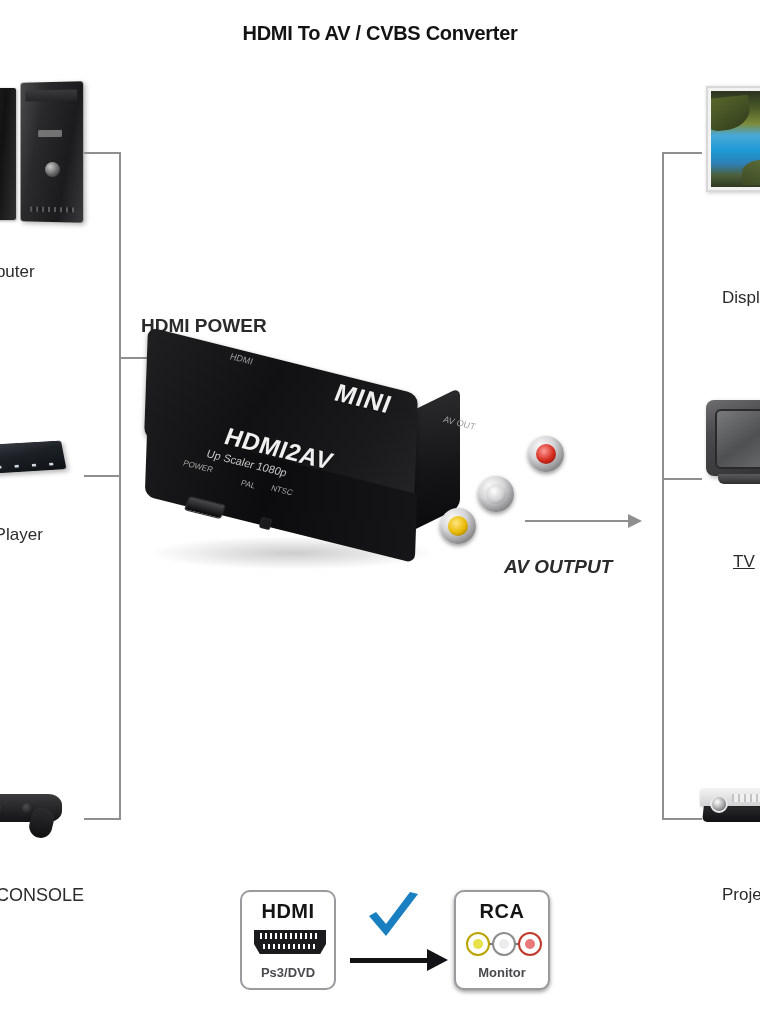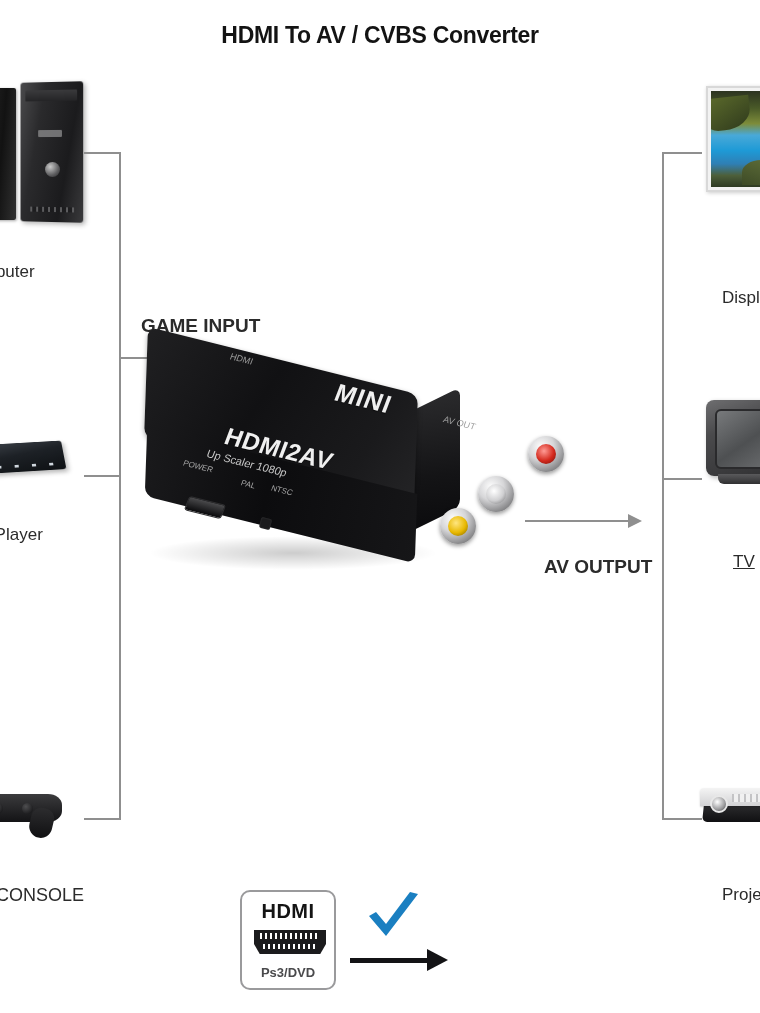--- a/index.html
+++ b/index.html
@@ -18,21 +18,21 @@
     overflow: hidden;
   }
 
   
   .title {
     position: absolute;
     top: 22px;
     left: 0;
     width: 760px;
     text-align: center;
-    font-size: 23px;
+    font-size: 20px;
     font-weight: bold;
     color: #131313;
     letter-spacing: -0.3px;
     font-family: "Liberation Sans", sans-serif;
   }
 
   
   .vline {
     position: absolute;
     width: 2px;
@@ -590,21 +590,21 @@
     <div class="stick s2"></div>
   </div>
   <div class="dev-label" style="left:-62px; top:885px; font-size:18px;">GAME CONSOLE</div>
 
   <div class="vline" style="left:119px; top:152px; height:668px;"></div>
   <div class="hline" style="left:84px; top:152px; width:37px;"></div>
   <div class="hline" style="left:84px; top:475px; width:37px;"></div>
   <div class="hline" style="left:84px; top:818px; width:37px;"></div>
   <div class="hline" style="left:119px; top:357px; width:62px;"></div>
 
-  <div class="flow-label" style="left:141px; top:315px;">GAME INPUT</div>
+  <div class="flow-label" style="left:141px; top:315px;">HDMI POWER</div>
 
   <div class="converter">
     <div class="conv-shadow"></div>
     <div class="conv-right"></div>
     <div class="conv-top"></div>
     <div class="conv-front"></div>
 
     <div class="mark mark-mini">MINI</div>
     <div class="mark mark-hdmi2av">HDMI2AV</div>
     <div class="mark mark-upscaler">Up Scaler 1080p</div>
@@ -623,21 +623,21 @@
     </div>
     <div class="rca white">
       <div class="hole"></div>
     </div>
     <div class="rca red">
       <div class="hole"></div>
     </div>
   </div>
 
   <div class="av-arrow"></div>
-  <div class="flow-label" style="left:544px; top:556px;">AV OUTPUT</div>
+  <div class="flow-label" style="left:504px; top:556px;font-style:italic;">AV OUTPUT</div>
 
   <div class="vline" style="left:662px; top:152px; height:668px;"></div>
   <div class="hline" style="left:662px; top:152px; width:40px;"></div>
   <div class="hline" style="left:662px; top:478px; width:40px;"></div>
   <div class="hline" style="left:662px; top:818px; width:40px;"></div>
 
   <div class="display-monitor">
     <div class="screen"></div>
   </div>
   <div class="dev-label" style="left:722px; top:288px;">Display</div>
@@ -673,16 +673,32 @@
     </div>
 
     <div class="check">
       <svg width="56" height="52" viewBox="0 0 56 52">
         <path d="M3 24 L20 44 L52 2 L44 0 L20 32 L10 20 Z" fill="#1a7fc1"></path>
       </svg>
     </div>
 
     <div class="legend-arrow"></div>
 
+    <div class="legend-box rca">
+      <div class="legend-title">RCA</div>
+      <div class="rca-trio">
+        <div class="line"></div>
+        <div class="jack j1">
+            <i></i>
+          </div>
+        <div class="jack j2">
+            <i></i>
+          </div>
+        <div class="jack j3">
+            <i></i>
+          </div>
+      </div>
+      <div class="legend-sub">Monitor</div>
+    </div>
 
   </div>
 
 </div>
 
 </body></html>

